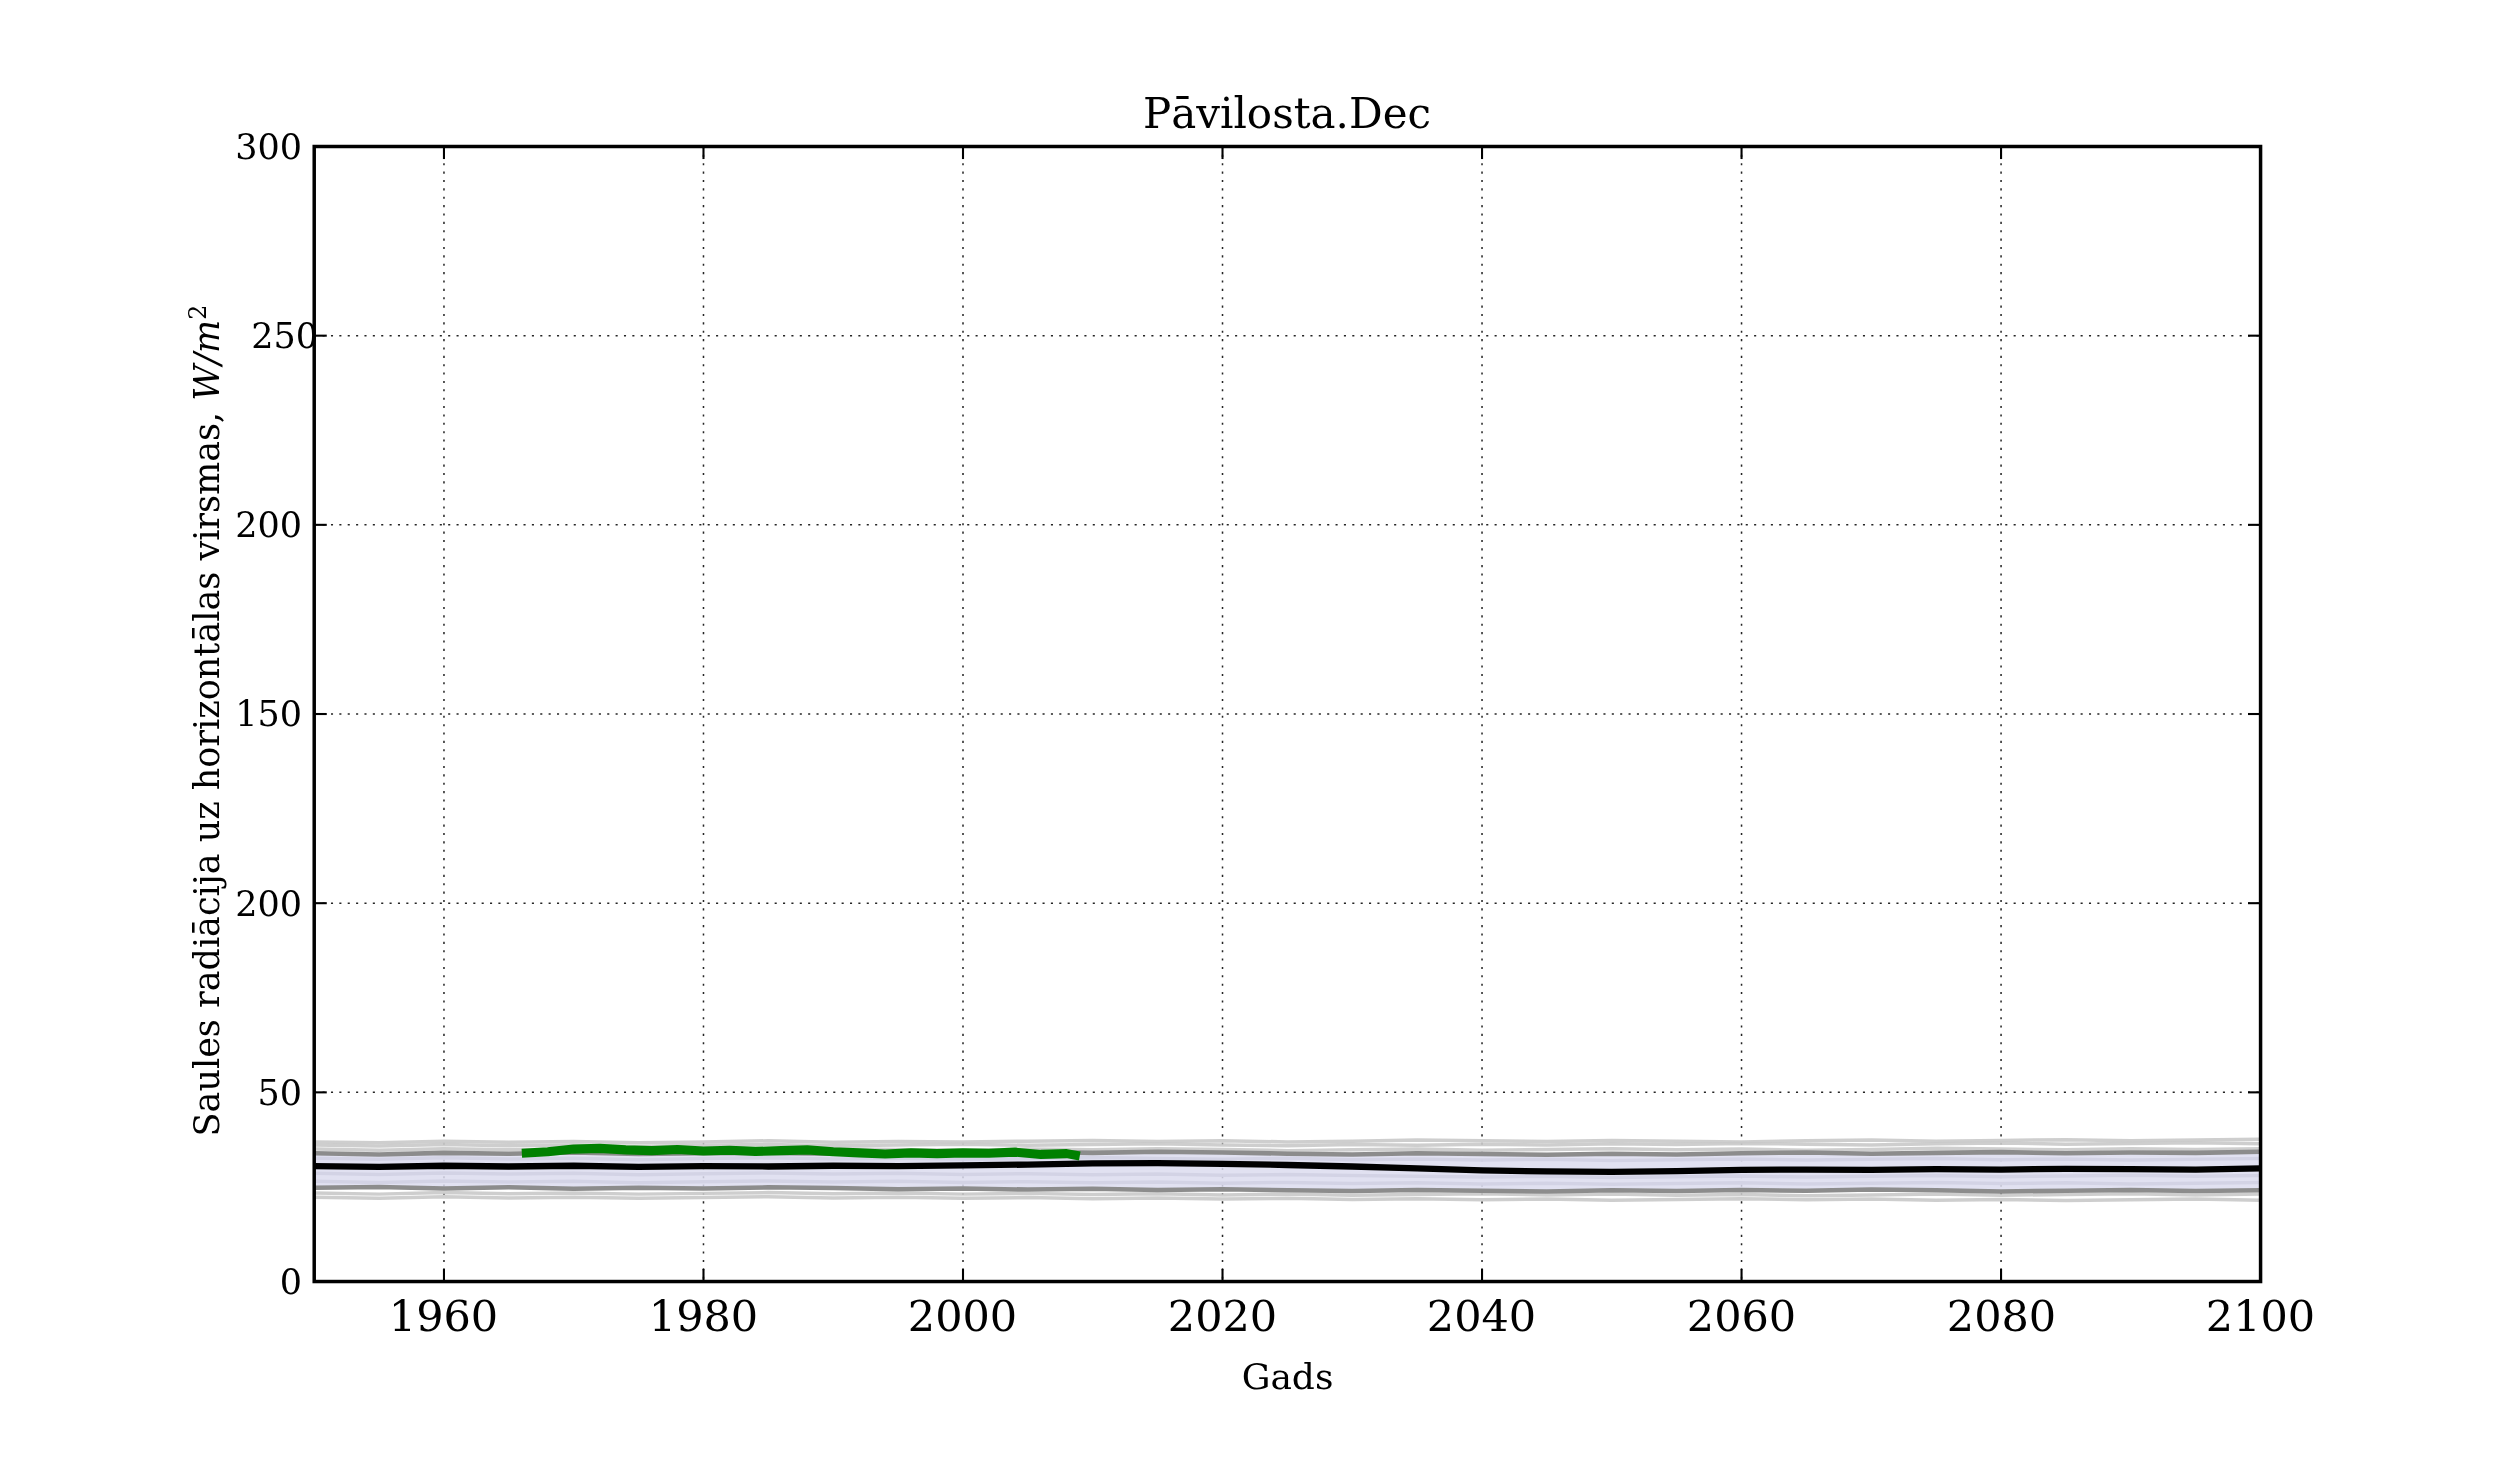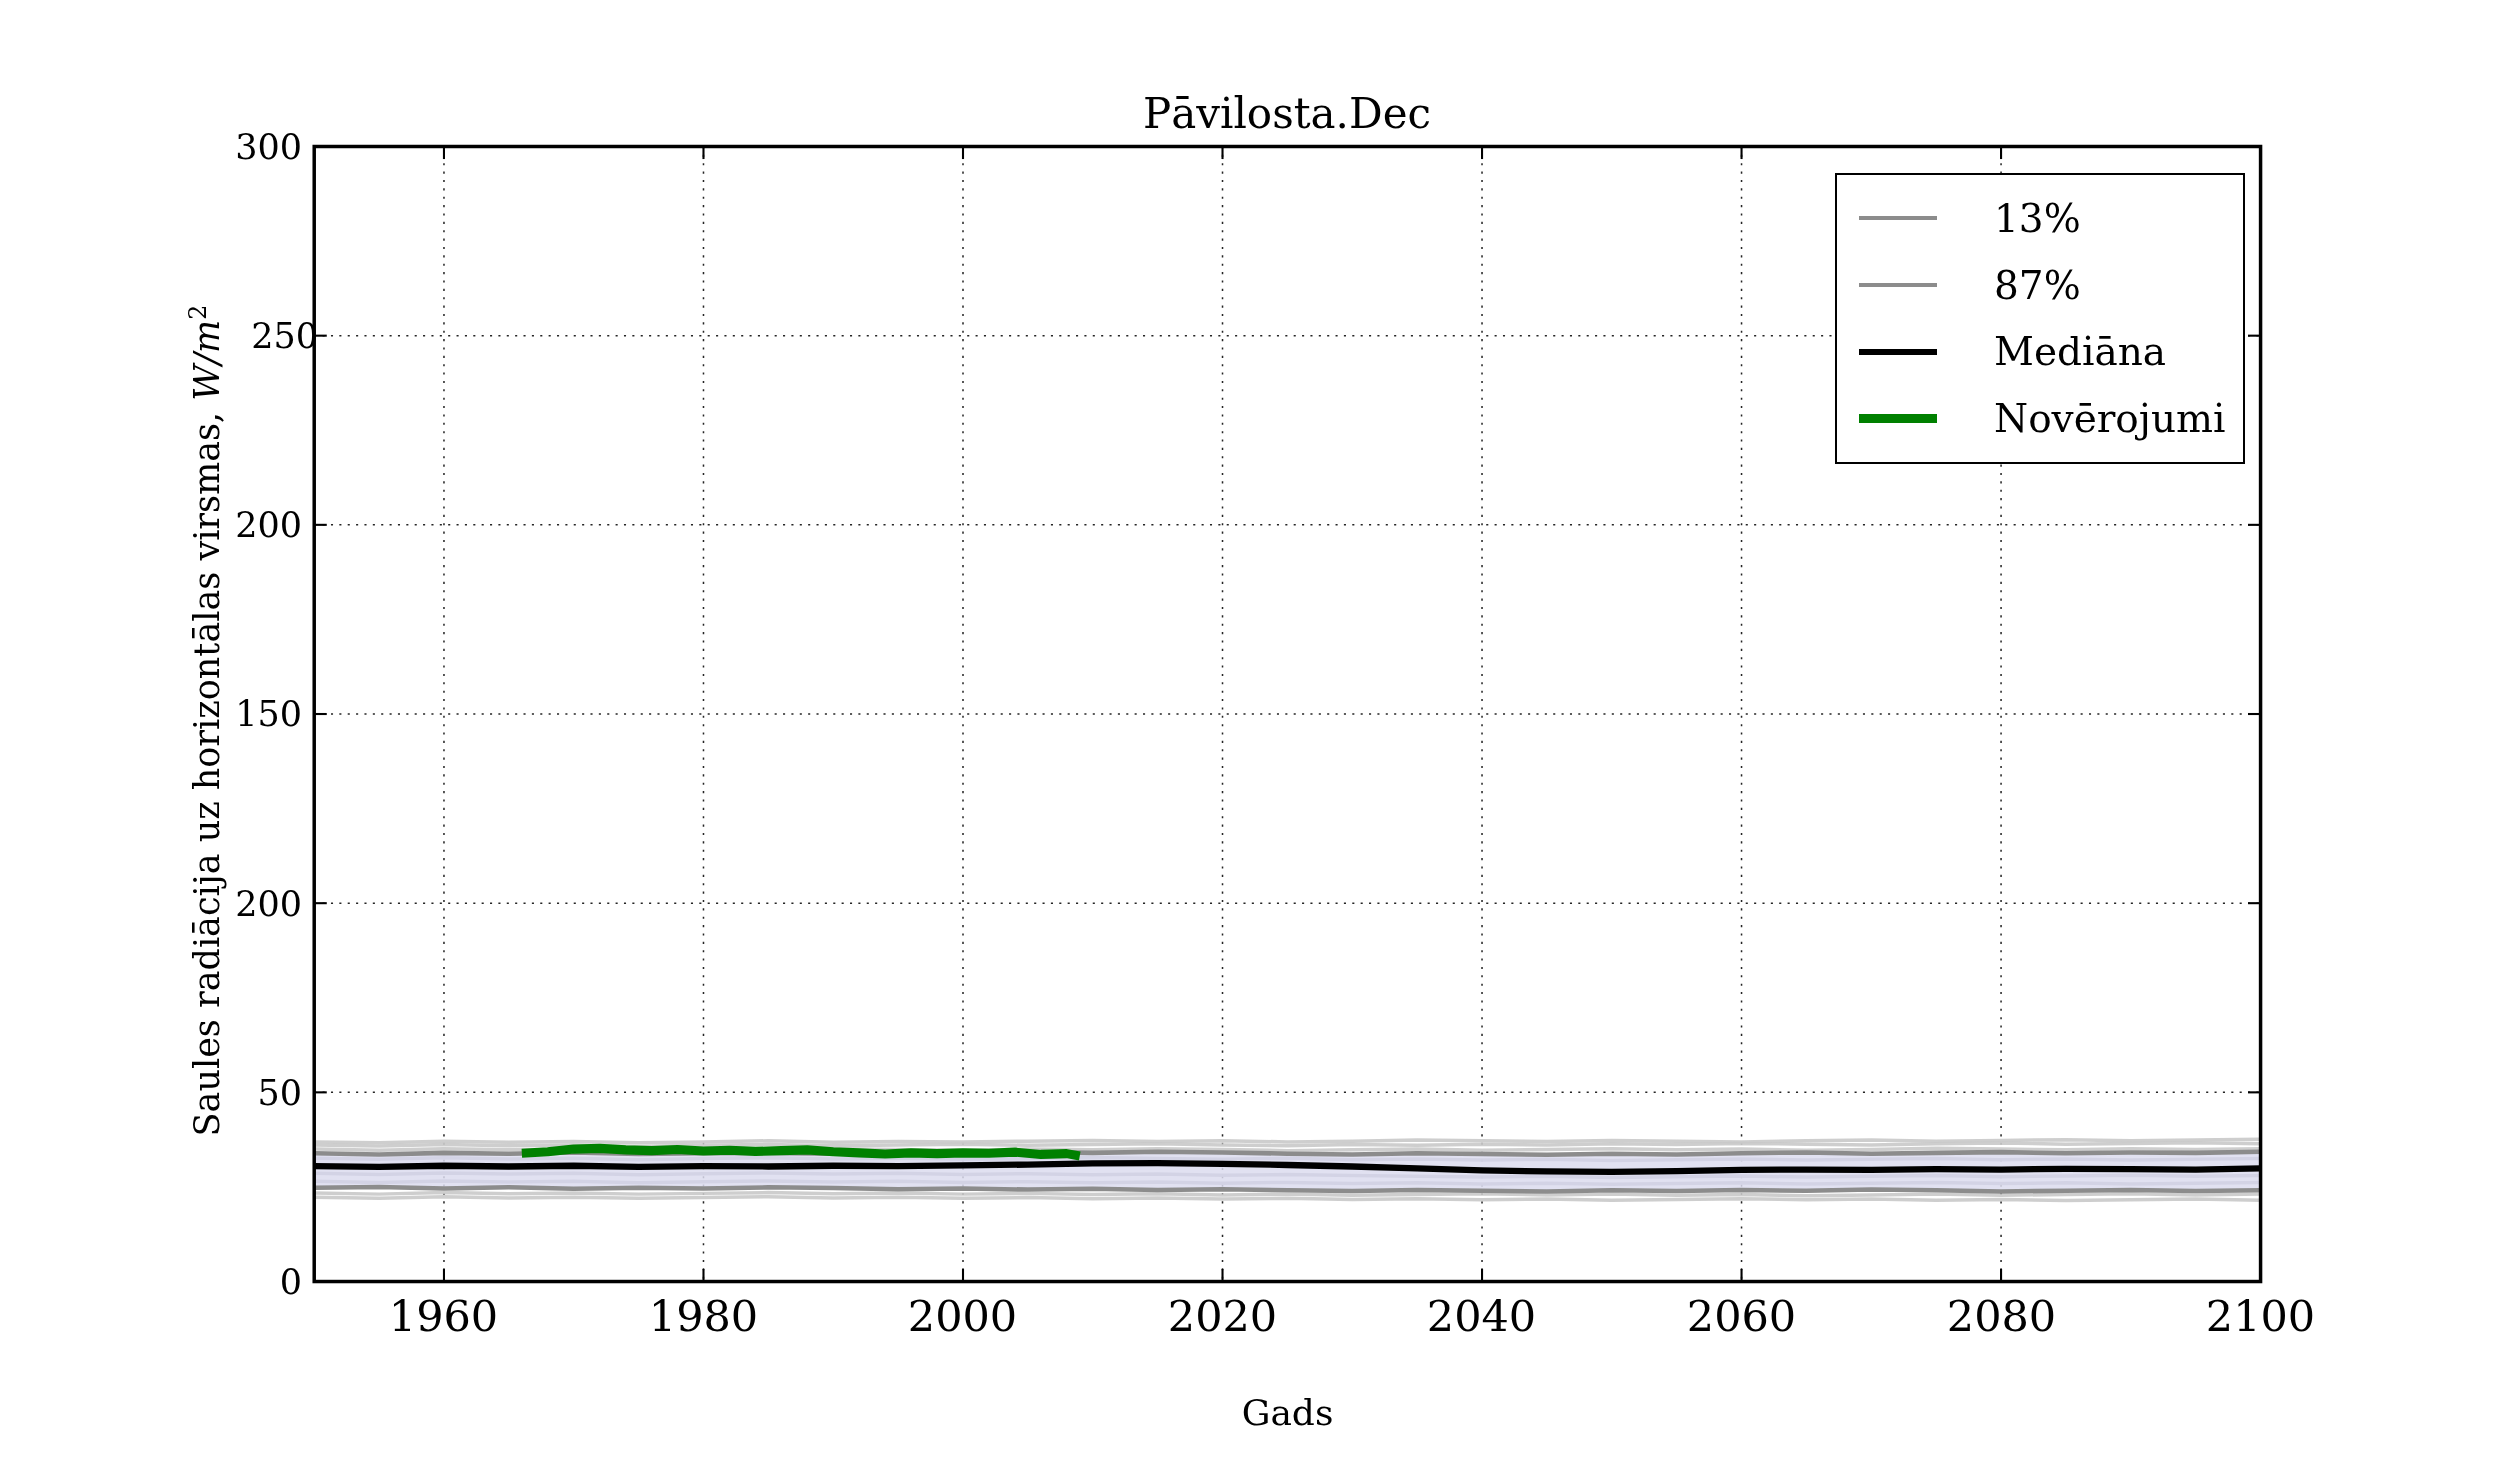--- a/index.html
+++ b/index.html
@@ -3,21 +3,21 @@
 <meta charset="utf-8">
 <style>
   html,body{margin:0;padding:0;background:#ffffff;}
   body{width:2512px;height:1465px;overflow:hidden;
        font-family:"DejaVu Serif","Liberation Serif",serif;color:#000;}
   .fig{position:relative;width:2512px;height:1465px;background:#fff;}
   svg.plot{position:absolute;left:0;top:0;}
   .chart-title{position:absolute;left:1008px;top:89px;width:558px;height:56px;
     text-align:center;font-size:42px;line-height:49px;}
   .x-axis-label{position:absolute;left:1078px;top:1354px;width:419px;height:49px;
-    text-align:center;font-size:36px;line-height:45px;margin-top:36px;}
+    text-align:center;font-size:36px;line-height:45px;}
   .y-axis-label{position:absolute;left:-394px;top:698px;width:1186px;height:45px;
     transform:rotate(-90deg);text-align:center;font-size:35px;line-height:42px;}
   .y-axis-label .math{font-style:italic;}
   .y-axis-label sup{font-size:0.68em;font-style:normal;vertical-align:0.55em;}
   .x-tick-label{position:absolute;width:167px;height:42px;text-align:center;
     font-size:43px;line-height:42px;}
   .y-tick-label{position:absolute;width:126px;height:42px;text-align:right;
     font-size:35px;line-height:42px;}
   .legend{position:absolute;left:1835px;top:173px;width:410px;height:291px;
     box-sizing:border-box;border:2.8px solid #000;background:#fff;
@@ -91,38 +91,20 @@
       <line x1="450" y1="210" x2="468" y2="210" stroke="#000" stroke-width="3"></line>
       <line x1="3240" y1="210" x2="3222" y2="210" stroke="#000" stroke-width="3"></line>
     </svg>
 
   <div class="chart-title">Pāvilosta.Dec</div>
 
   <div class="x-axis-label">Gads</div>
 
   <div class="y-axis-label"><span>Saules radiācija uz horizontālas virsmas, </span><span class="math">W/m</span><sup>2</sup></div>
 
-  <div class="legend">
-    <div class="legend-row">
-      <span class="legend-swatch" style="background: rgb(140, 140, 140); height: 3.5px;"></span>
-      <span class="legend-label">13%</span>
-    </div>
-    <div class="legend-row">
-      <span class="legend-swatch" style="background: rgb(140, 140, 140); height: 3.5px;"></span>
-      <span class="legend-label">87%</span>
-    </div>
-    <div class="legend-row">
-      <span class="legend-swatch" style="background: rgb(0, 0, 0); height: 6.3px;"></span>
-      <span class="legend-label">Mediāna</span>
-    </div>
-    <div class="legend-row">
-      <span class="legend-swatch" style="background: rgb(0, 128, 0); height: 9px;"></span>
-      <span class="legend-label">Novērojumi</span>
-    </div>
-  </div>
 
 <div class="x-tick-label" style="left: 360px; top: 1295px;">1960</div>
     <div class="x-tick-label" style="left: 620px; top: 1295px;">1980</div>
     <div class="x-tick-label" style="left: 879px; top: 1295px;">2000</div>
     <div class="x-tick-label" style="left: 1139px; top: 1295px;">2020</div>
     <div class="x-tick-label" style="left: 1398px; top: 1295px;">2040</div>
     <div class="x-tick-label" style="left: 1658px; top: 1295px;">2060</div>
     <div class="x-tick-label" style="left: 1918px; top: 1295px;">2080</div>
     <div class="x-tick-label" style="left: 2177px; top: 1295px;">2100</div>
     <div class="y-tick-label" style="left: 176px; top: 1261px;">0</div>

